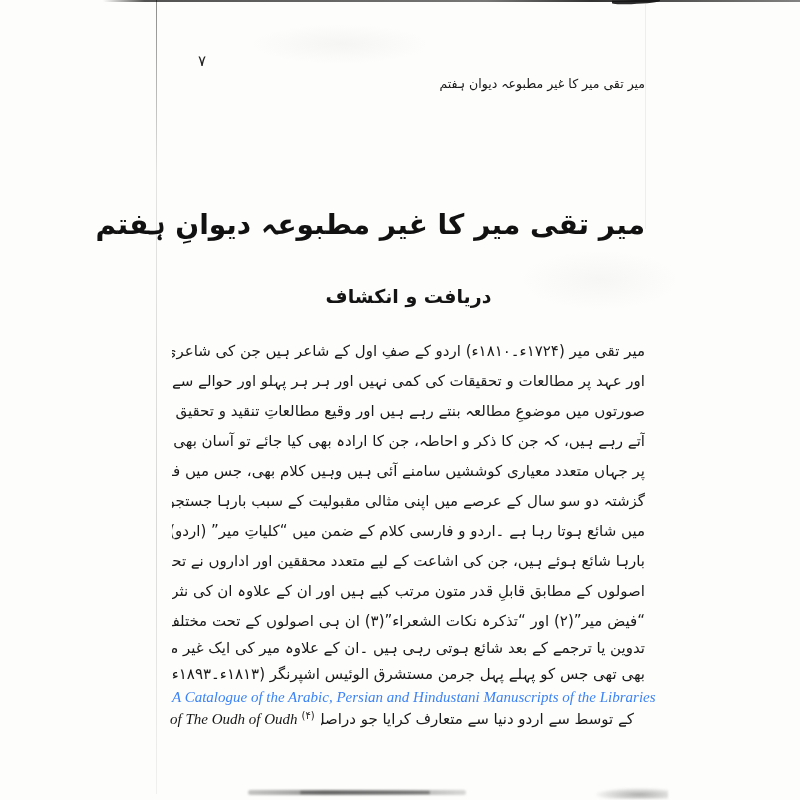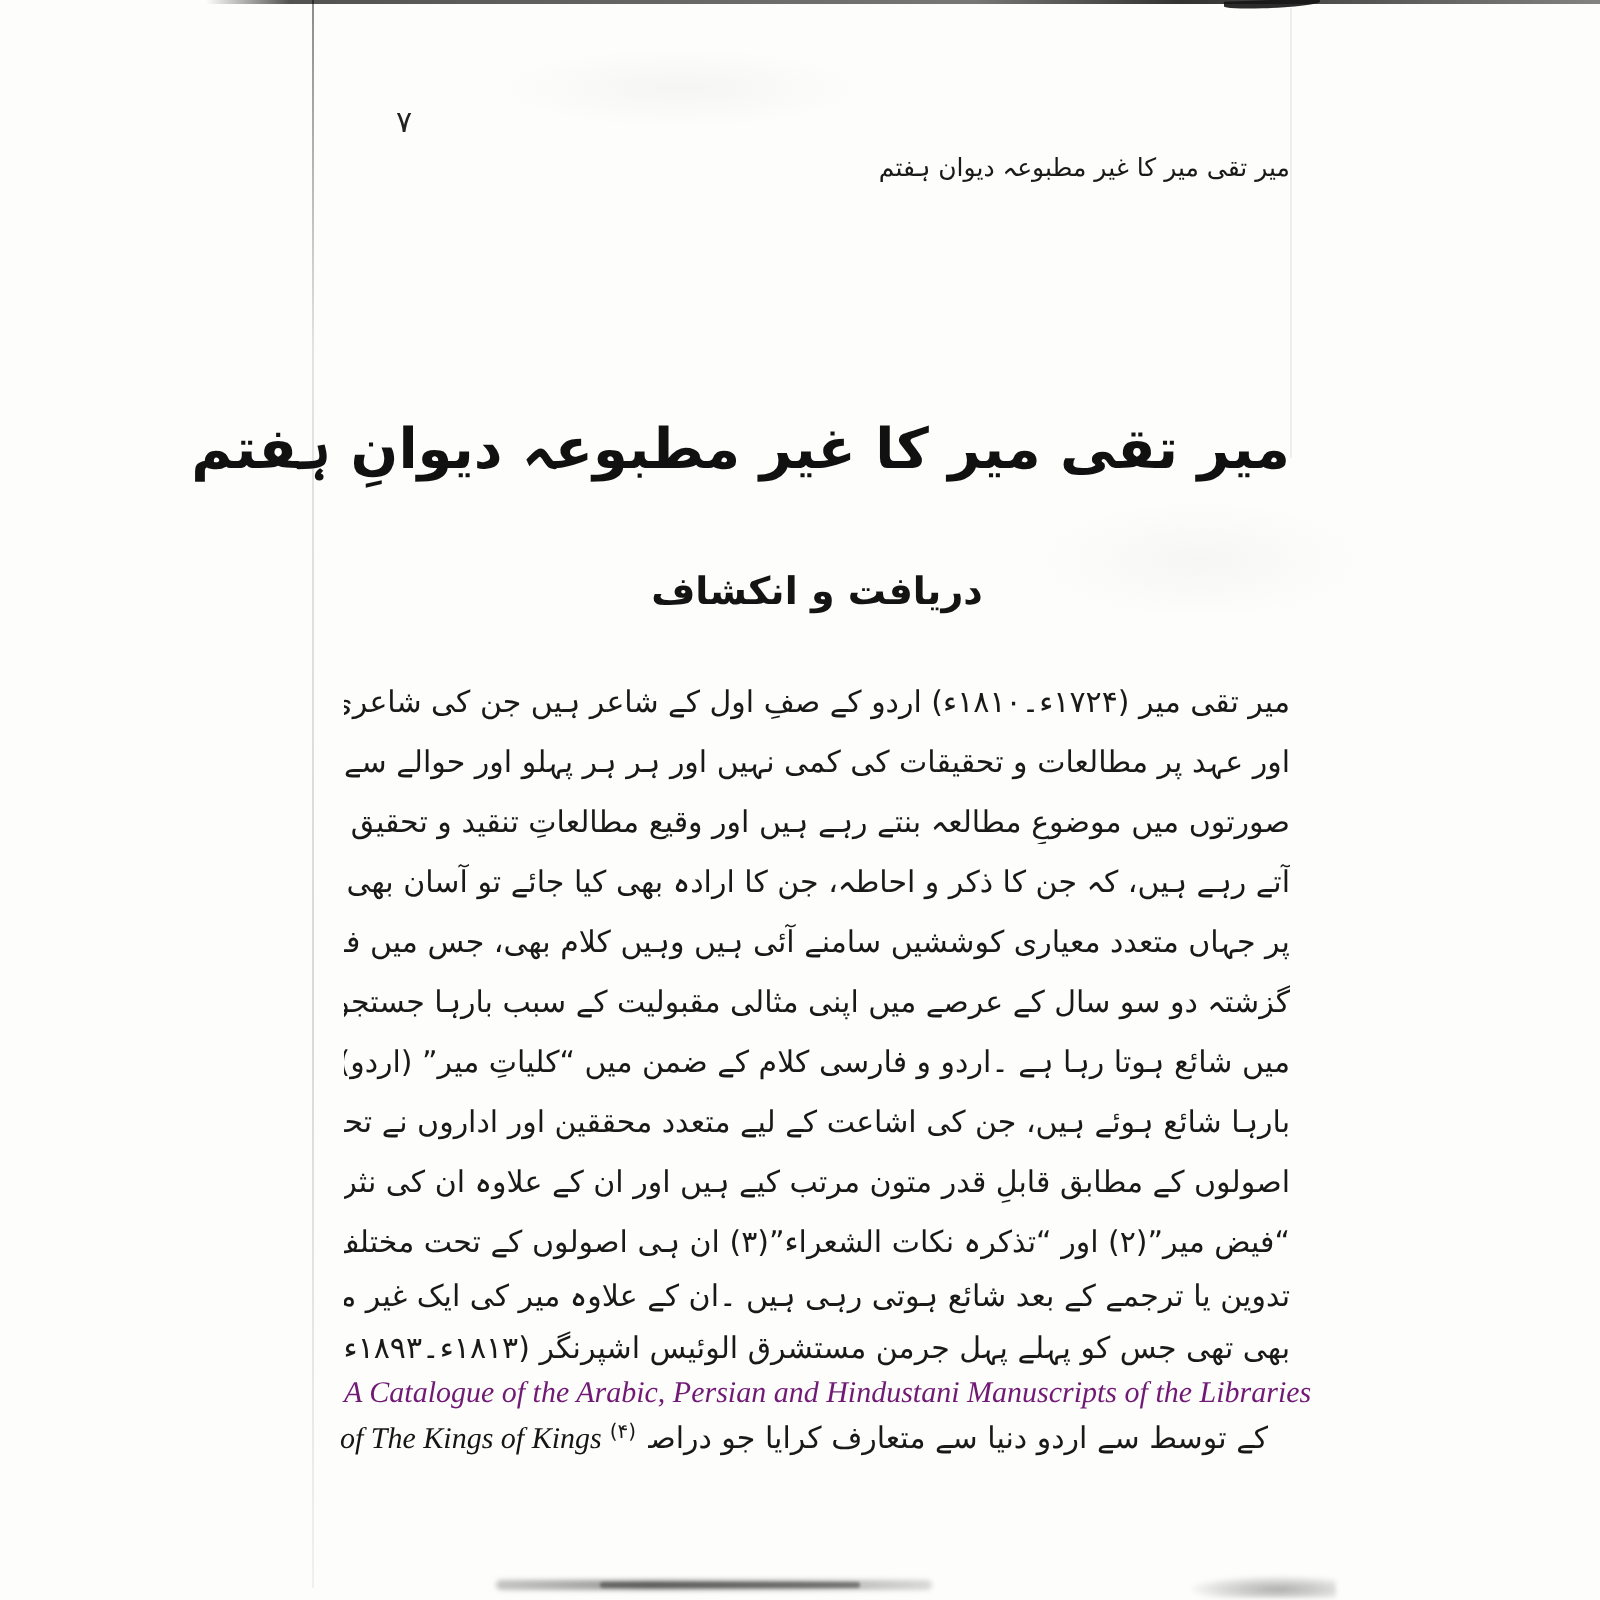--- a/index.html
+++ b/index.html
@@ -80,21 +80,21 @@
   .uline{
     left:172px;width:473px;height:22px;
     font-size:15px;line-height:22px;color:#191919;
     white-space:nowrap;overflow:hidden;
   }
   .just{text-align:justify;text-align-last:justify;}
   .first{text-align:right;}
   .english-line{
     left:172px;width:473px;top:688px;height:18px;
     font-family:"Liberation Serif",serif;font-style:italic;
-    font-size:15px;line-height:18px;text-align:center;color:#701a75;
+    font-size:15px;line-height:18px;text-align:center;color:#3b82f6;
     white-space:nowrap;
   }
   .mixed-line{
     left:170px;width:464px;top:710px;height:24px;
     display:flex;justify-content:space-between;align-items:baseline;
   }
   .mixed-line .eng{
     font-family:"Liberation Serif",serif;font-style:italic;
     font-size:15px;color:#151515;white-space:nowrap;
   }
@@ -137,18 +137,18 @@
   <div class="abs rtl uline just" style="top:520px">میں شائع ہوتا رہا ہے ۔اردو و فارسی کلام کے ضمن میں “کلیاتِ میر” (اردو) اور “دیوانِ میر” (فارسی) تو</div>
   <div class="abs rtl uline just" style="top:550px">بارہا شائع ہوئے ہیں، جن کی اشاعت کے لیے متعدد محققین اور اداروں نے تحقیق و تدوین کے معیاری</div>
   <div class="abs rtl uline just" style="top:580px">اصولوں کے مطابق قابلِ قدر متون مرتب کیے ہیں اور ان کے علاوہ ان کی نثری تصانیف: “ذکر میر”(۱)،</div>
   <div class="abs rtl uline just" style="top:610px">“فیض میر”(۲) اور “تذکرہ نکات الشعراء”(۳) ان ہی اصولوں کے تحت مختلف وقتوں میں مختلف مقامات سے</div>
   <div class="abs rtl uline just" style="top:637px">تدوین یا ترجمے کے بعد شائع ہوتی رہی ہیں ۔ان کے علاوہ میر کی ایک غیر معروف تصنیف “مجموع نیاز”</div>
   <div class="abs rtl uline just" style="top:663px">بھی تھی جس کو پہلے پہل جرمن مستشرق الوئیس اشپرنگر (۱۸۱۳ء۔۱۸۹۳ء) نے اپنے مرتبہ کیٹیلاگ:</div>
 
   <div class="abs english-line">A Catalogue of the Arabic, Persian and Hindustani Manuscripts of the Libraries</div>
 
   <div class="abs mixed-line">
-    <span class="eng">of The Kings of Kings</span>
+    <span class="eng">of The Oudh of Oudh</span>
     <span class="fn">(۴)</span>
     <span class="urd">کے توسط سے اردو دنیا سے متعارف کرایا جو دراصل میر کی ایک فارسی بیاض</span>
   </div>
 
 </div>
 
 </body></html>

